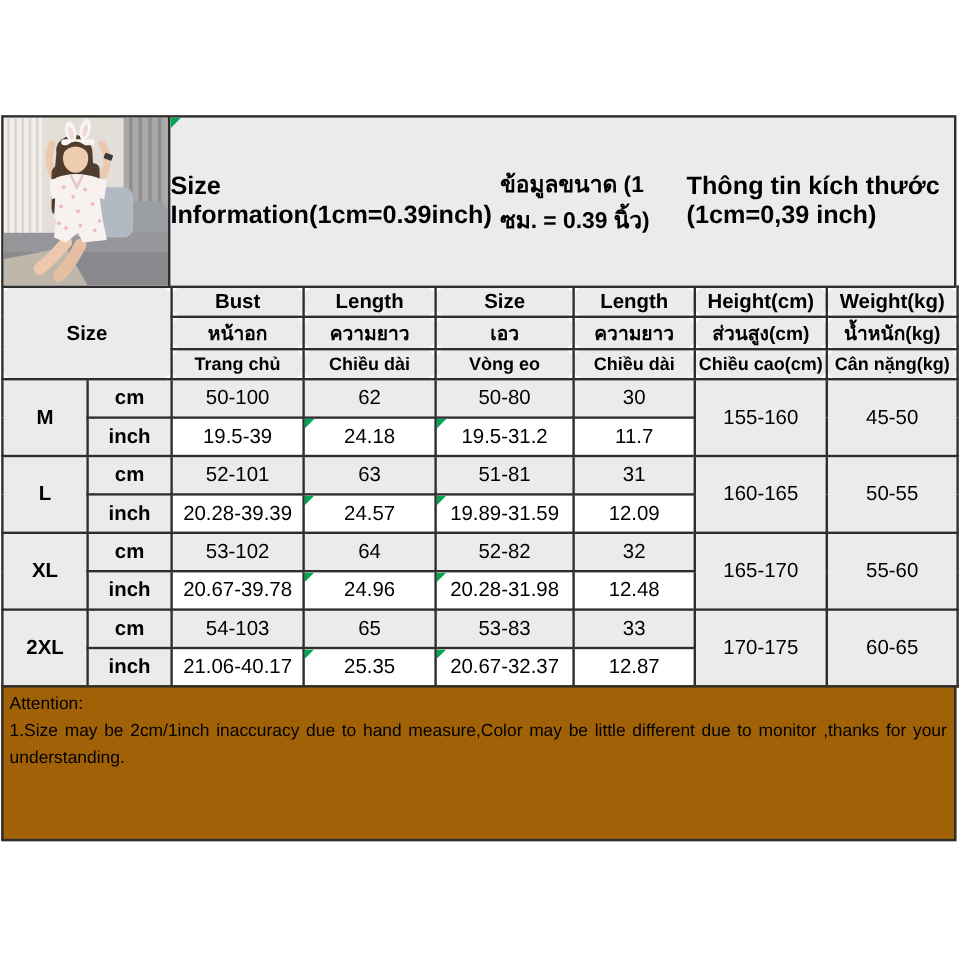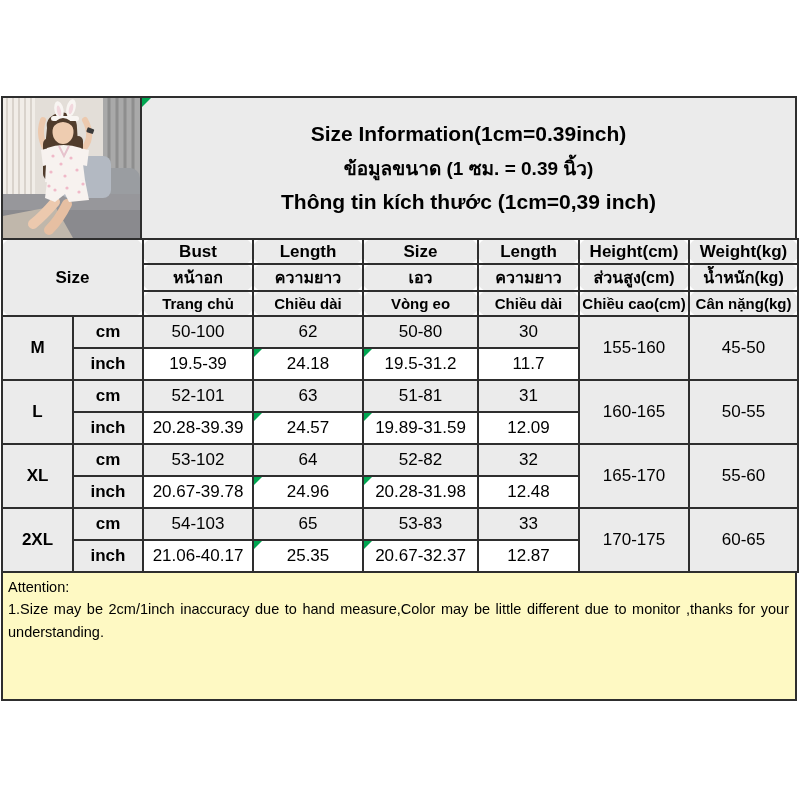--- a/index.html
+++ b/index.html
@@ -16,24 +16,24 @@
   .top-row { display:flex; height:144px; }
   .photo-cell {
     flex:0 0 141px; width:141px; height:144px; box-sizing:border-box;
     border:2px solid var(--table-border,#2e2e2e); background:#d6d0c9; overflow:hidden;
   }
   .photo-cell svg { display:block; width:100%; height:100%; }
   .title-cell {
     flex:1; margin-left:-2px; box-sizing:border-box; position:relative;
     border:2px solid var(--table-border,#2e2e2e);
     background:var(--header-bg,#ebebeb);
-    display:flex; flex-direction:column; align-items:center; justify-content:center; gap:7px;
+    display:flex; flex-direction:row; align-items:center; justify-content:center; gap:7px;
   }
   .title-en, .title-vi { font-weight:bold; font-size:21px; }
-  .title-th { font-weight:bold; font-size:19px;text-align:right; }
+  .title-th { font-weight:bold; font-size:19px; }
 
   .tri {
     position:absolute; top:0; left:0; width:9px; height:9px;
     background:var(--error-triangle-green,#00a651);
     clip-path:polygon(0 0,100% 0,0 100%);
   }
 
   
   table.size-table { border-collapse:collapse; table-layout:fixed; width:796px; margin-top:-2px; }
   table.size-table td {
@@ -53,21 +53,21 @@
   td.tri-rel { position:relative; }
   td.tri-rel::before {
     content:""; position:absolute; top:0; left:0; width:8px; height:8px;
     background:var(--error-triangle-green,#00a651);
     clip-path:polygon(0 0,100% 0,0 100%);
   }
 
   
   .attention {
     margin-top:-2px; box-sizing:border-box; min-height:130px;
-    border:2px solid var(--table-border,#2e2e2e); background:#fef9c3;
+    border:2px solid var(--table-border,#2e2e2e); background:#a16207;
     padding:3px 6px 4px 5px; font-size:14.5px; line-height:1.55;
   }
   .attention .just { text-align:justify; }
 </style>
 </head>
 <body>
 
 <div class="canvas">
   <div class="sheet">
 

